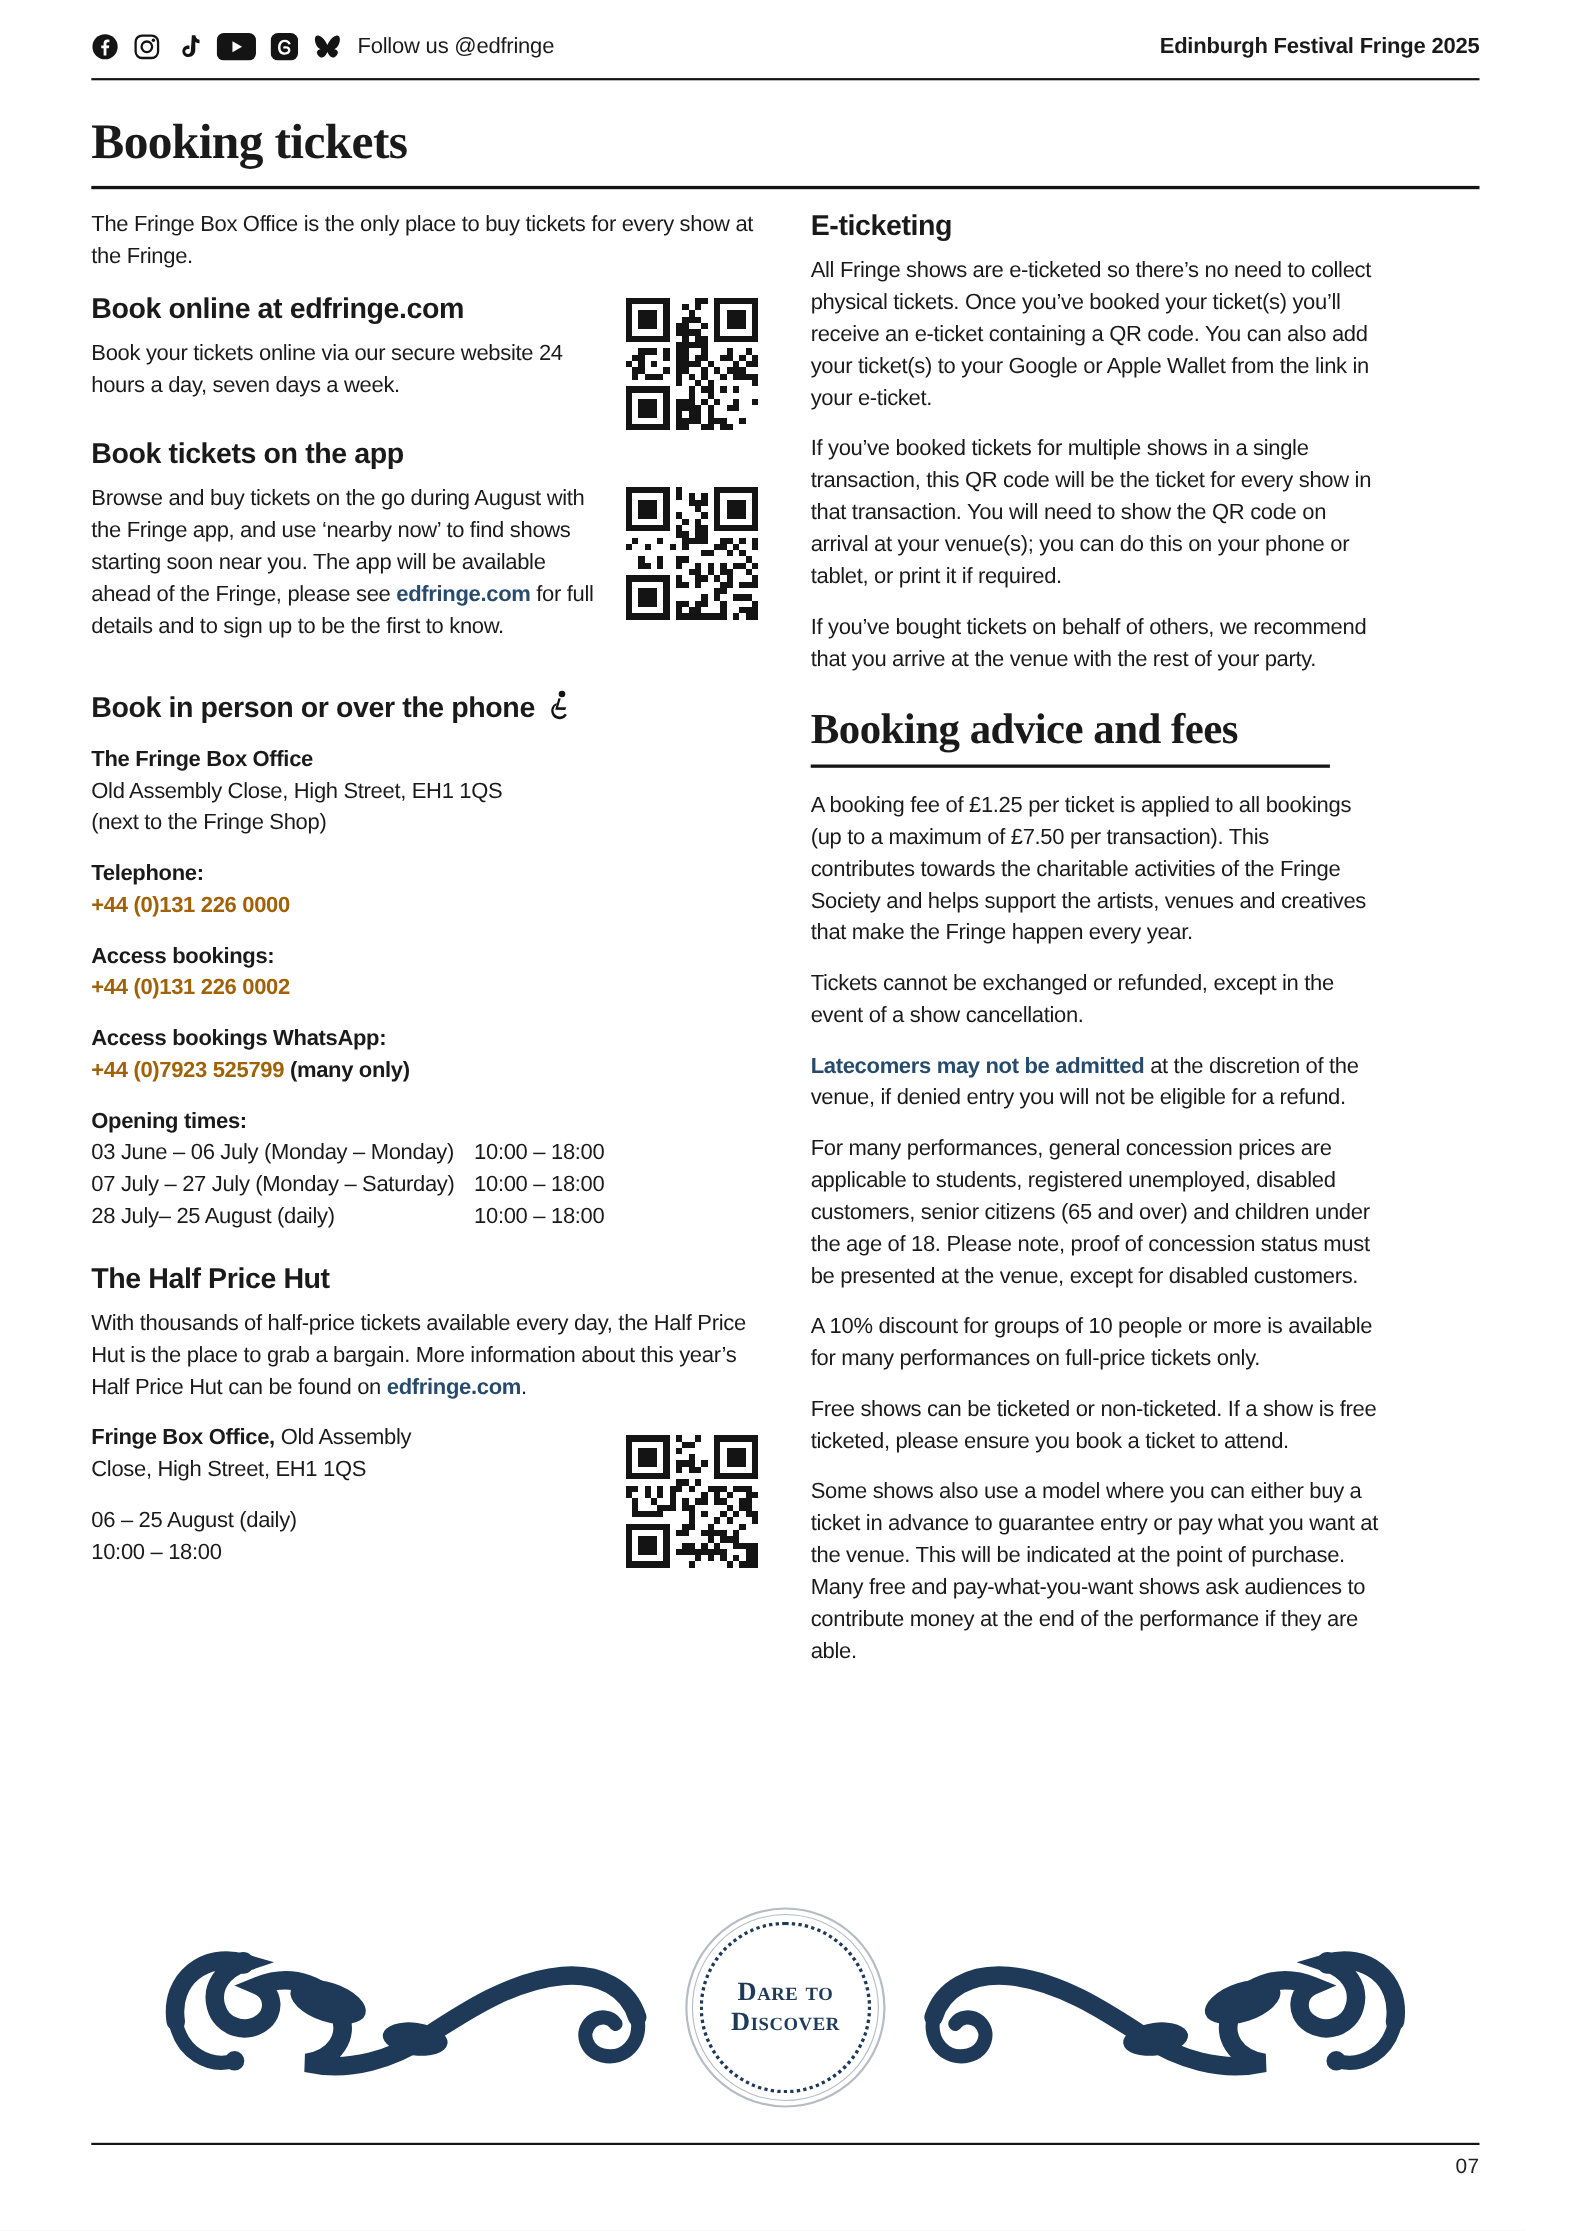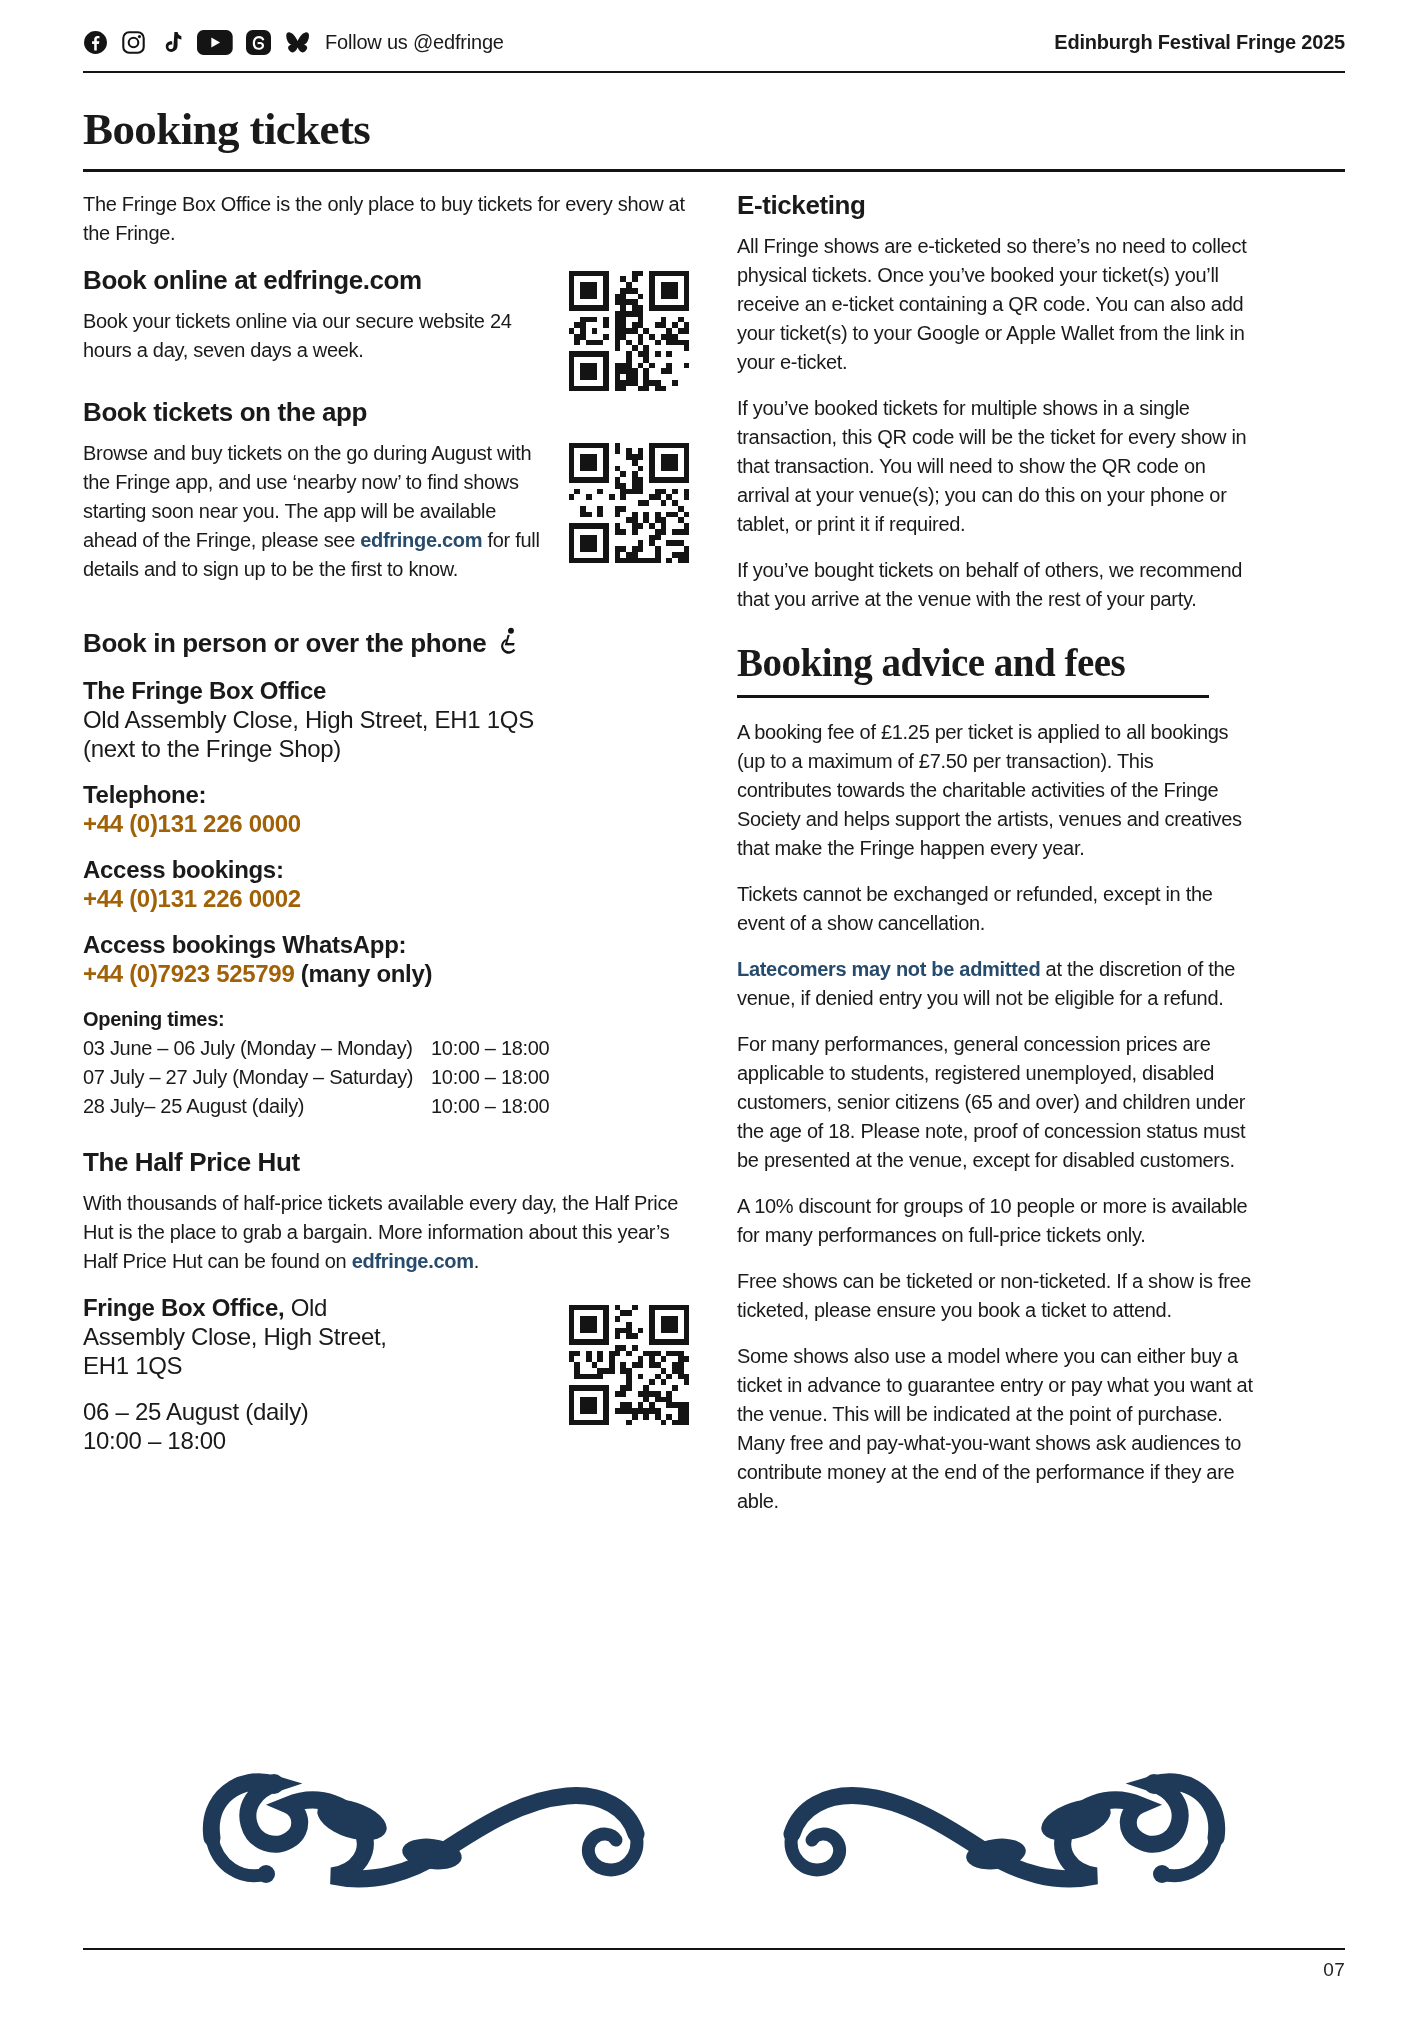--- a/index.html
+++ b/index.html
@@ -28,21 +28,21 @@
   .h2{font-size:26px;line-height:31px;font-weight:700;letter-spacing:-0.4px;margin:26px 0 11px;}
   .h2:first-child{margin-top:0;}
   .sect-qr{display:flex;align-items:flex-start;}
   .sect-text{width:470px;flex:none;}
   .qr{width:132px;height:132px;flex:none;margin-left:auto;background:#fff;}
   .qr-app{margin-top:40px;}
   .qr-hph{margin-top:6px;}
 
   .navlink{color:#274b6c;font-weight:700;text-decoration:none;cursor:pointer;}
   .bold{font-weight:700;}
-  .sub-block{margin-top:17px;font-size:24px;line-height:29px;letter-spacing:-0.3px;}
+  .sub-block{margin-top:17px;font-size:20px;line-height:29px;letter-spacing:-0.3px;}
   .sub-block .label{font-weight:700;}
   .phone{color:#a16207;font-weight:700;text-decoration:none;cursor:pointer;}
 
   .times-table{margin-top:17px;font-size:20px;line-height:29px;letter-spacing:-0.3px;}
   .times-row{display:grid;grid-template-columns:348px 1fr;}
 
   .wheel-icon svg{height:29px;width:auto;vertical-align:-4px;margin-left:8px;}
 
   
   .section-title{font-family:"Liberation Serif","DejaVu Serif",serif;font-weight:700;
@@ -601,20 +601,27 @@
           <path d="M20 98 C25 126 50 141 74 134" stroke-width="13"></path>
         </g>
         <g fill="#1e3a58">
           <ellipse cx="160" cy="80" rx="36" ry="18" transform="rotate(18 160 80)"></ellipse>
           <ellipse cx="240" cy="114" rx="30" ry="15" transform="rotate(8 240 114)"></ellipse>
           <circle cx="82" cy="44" r="10"></circle>
           <circle cx="74" cy="134" r="9"></circle>
         </g>
       </svg>
     </div>
+    <div class="seal">
+      <div class="seal-dots"></div>
+      <div class="seal-text">
+        <div>Dare to</div>
+        <div>Discover</div>
+      </div>
+    </div>
     <div class="flourish mirror">
       <svg viewBox="0 0 470 170" preserveAspectRatio="xMidYMid meet">
         <g fill="none" stroke="#1e3a58" stroke-linecap="round">
           <path d="M20 98 C14 58 48 34 82 44 C64 50 52 66 57 84 C62 103 84 110 99 99 C112 90 110 71 96 65 C128 52 160 66 170 89 C180 112 166 132 140 136 C180 145 220 132 250 112 C288 87 330 60 375 56 C410 53 436 68 444 94" stroke-width="17"></path>
           <path d="M444 94 C449 117 432 134 412 129 C397 125 391 108 402 98 C409 92 420 93 424 100" stroke-width="13"></path>
           <path d="M20 98 C25 126 50 141 74 134" stroke-width="13"></path>
         </g>
         <g fill="#1e3a58">
           <ellipse cx="160" cy="80" rx="36" ry="18" transform="rotate(18 160 80)"></ellipse>
           <ellipse cx="240" cy="114" rx="30" ry="15" transform="rotate(8 240 114)"></ellipse>

